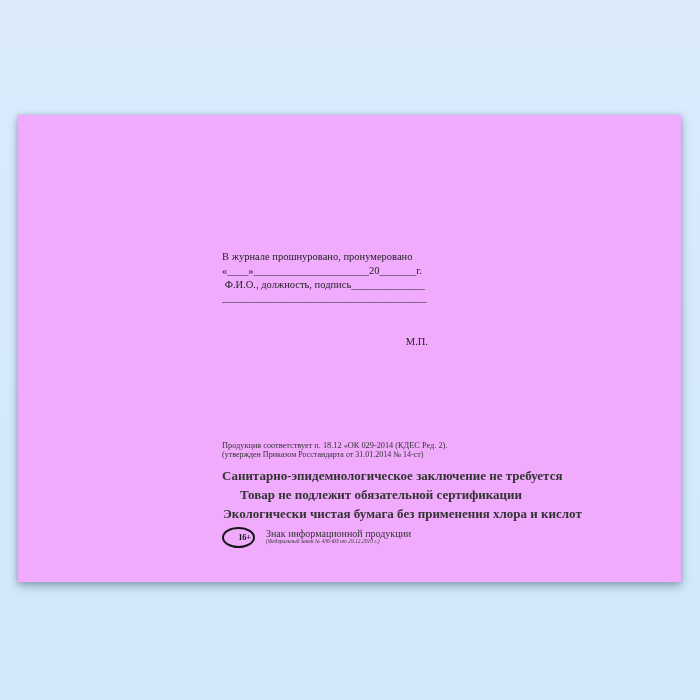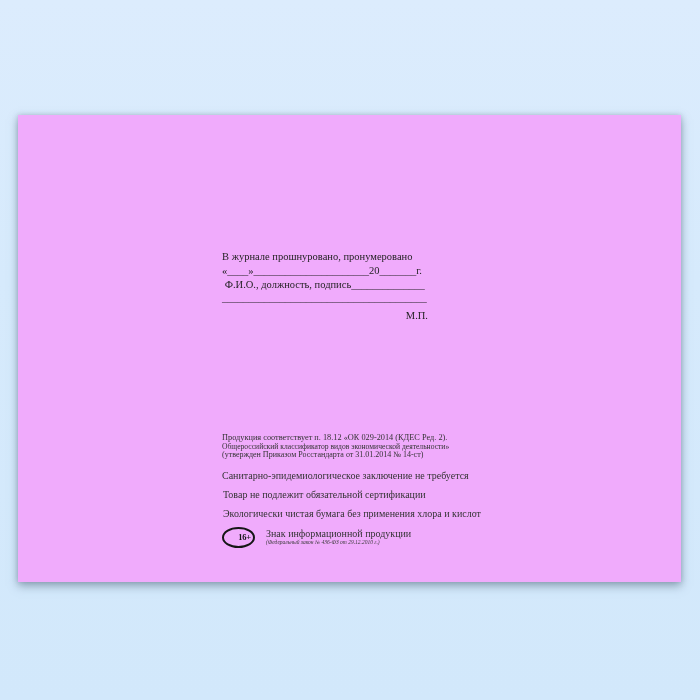--- a/index.html
+++ b/index.html
@@ -36,57 +36,58 @@
     top: 135px;
     width: 208px;
     color: #1f1f1f;
   }
   .stamp-line {
     font-size: 10.5px;
     line-height: 13.8px;
     white-space: pre;
   }
   .seal-mark {
-    margin-top: 4px;
+    margin-top: 30px;
     padding-right: 2px;
     text-align: right;
     font-size: 10.5px;
     line-height: 13px;
   }
 
   
   .cert-block {
     position: absolute;
     left: 204px;
-    top: 319px;
+    top: 327px;
     width: 300px;
     color: #333333;
   }
   .cert-block p {
     margin: 0;
     white-space: pre;
   }
   .compliance-1 {
     font-size: 8.3px;
     line-height: 8.6px;
   }
   .compliance-2 {
     font-size: 7.6px;
     line-height: 8.2px;
   }
   .compliance-3 {
     font-size: 8px;
     line-height: 8.4px;
   }
   .note-line {
-    font-size: 10px;
+    font-size: 13px;
     line-height: 8px;
+    font-weight: bold;
   }
   .note-1 { margin-top: 13px !important; }
-  .note-2 { margin-top: 11px !important; padding-left: 1px; }
+  .note-2 { margin-top: 11px !important; padding-left: 1px; text-align: right; }
   .note-3 { margin-top: 11px !important; padding-left: 1px; }
 
   
   .info-mark {
     margin-top: 9px;
     display: flex;
     align-items: center;
   }
   .age-circle {
     flex: 0 0 auto;
@@ -128,21 +129,20 @@
     <div class="stamp-block">
       <div class="stamp-line">В журнале прошнуровано, пронумеровано</div>
       <div class="stamp-line">«____»______________________20_______г.</div>
       <div class="stamp-line"> Ф.И.О., должность, подпись______________</div>
       <div class="stamp-line">_______________________________________</div>
       <div class="seal-mark">М.П.</div>
     </div>
 
     <div class="cert-block">
       <p class="compliance-1">Продукция соответствует п. 18.12 «ОК 029-2014 (КДЕС Ред. 2).</p>
-      <p class="compliance-2">Общероссийский классификатор видов экономической деятельности»</p>
       <p class="compliance-3">(утвержден Приказом Росстандарта от 31.01.2014 № 14-ст)</p>
 
       <p class="note-line note-1">Санитарно-эпидемиологическое заключение не требуется</p>
       <p class="note-line note-2">Товар не подлежит обязательной сертификации</p>
       <p class="note-line note-3">Экологически чистая бумага без применения хлора и кислот</p>
 
       <div class="info-mark">
         <div class="age-circle">16+</div>
         <div class="info-mark-text">
           <div class="info-mark-title">Знак информационной продукции</div>

